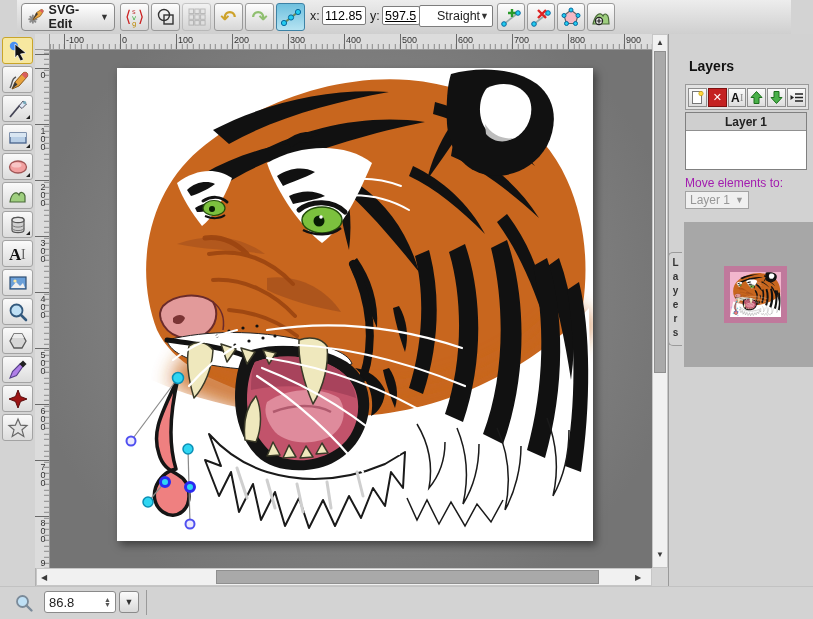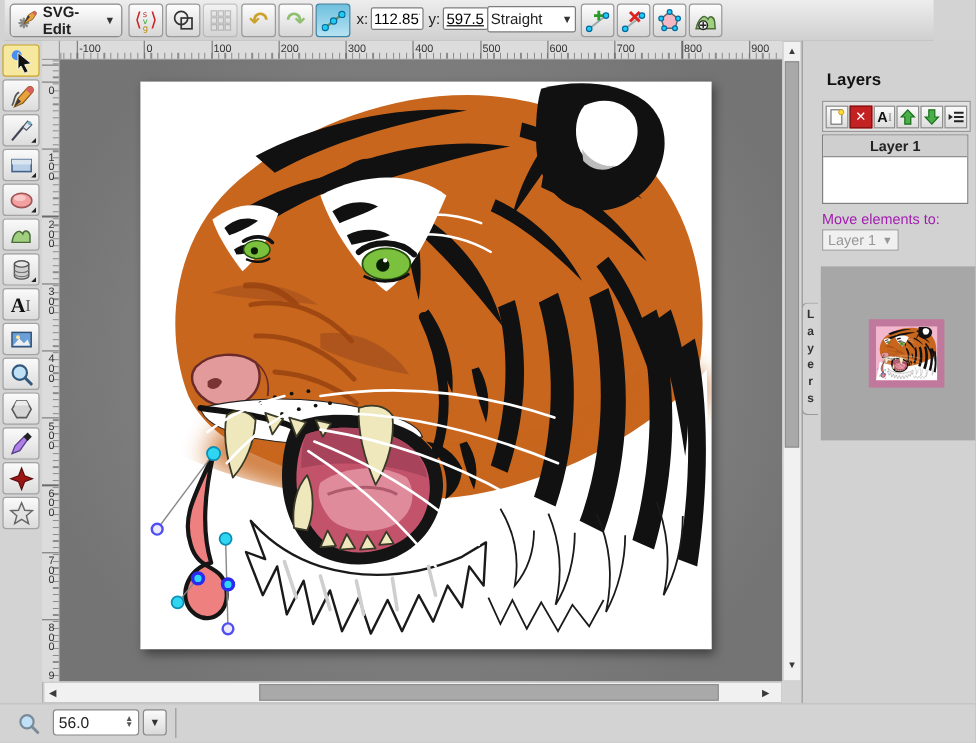--- a/index.html
+++ b/index.html
@@ -1,36 +1,36 @@
 <!DOCTYPE html>
 <html><head>
 <meta charset="utf-8">
 <style>
   html,body{margin:0;padding:0;background:#b9b9b9;}
   #app{position:relative;width:813px;height:619px;background:#d3d3d3;
        font-family:"Liberation Sans","DejaVu Sans",sans-serif;font-size:13px;color:#222;
        overflow:hidden;user-select:none;}
   
-  #topbar{position:absolute;left:4px;top:0;width:774px;height:34px;
+  #topbar{position:absolute;left:17px;top:0;width:774px;height:34px;
           background:linear-gradient(#ededed,#cfcfcf);border-bottom:1px solid #8a8a8a;}
   .tbtn{position:absolute;top:3px;height:28px;border:1px solid #9a9a9a;border-radius:3px;
         background:linear-gradient(#fdfdfd,#d7d7d7);display:flex;align-items:center;justify-content:center;
         box-sizing:border-box;cursor:pointer;}
   .tbtn.pressed{background:linear-gradient(#6fc0de,#b5e3f2);border-color:#3d82a5;}
   .tbtn.disabled{opacity:.45;}
   #menu-btn{position:absolute;left:4px;top:3px;width:94px;height:28px;border:1px solid #8a8a8a;border-radius:4px;
         background:linear-gradient(#ffffff,#d9d9d9);display:flex;align-items:center;gap:4px;padding:0 5px;
         box-sizing:border-box;cursor:pointer;font-weight:bold;font-size:12.5px;}
   .caret{font-size:9px;color:#333;}
   .coordlab{position:absolute;top:9px;font-size:12.5px;color:#222;}
   .coordinput{position:absolute;top:6px;height:19px;width:44px;border:1px solid #7d7d7d;border-radius:2px;
         font:12.5px "Liberation Sans",sans-serif;padding:0 2px;box-sizing:border-box;background:#fff;}
   #segtype{position:absolute;left:402px;top:5px;width:74px;height:22px;background:#fff;border:1px solid #7d7d7d;
         border-radius:2px;display:flex;align-items:center;justify-content:space-between;
-        padding:0 2px;box-sizing:border-box;font-size:12.5px;cursor:pointer;}
+        padding:0 17px;box-sizing:border-box;font-size:12.5px;cursor:pointer;}
   
   #tools{position:absolute;left:0;top:34px;width:35px;height:552px;background:#d3d3d3;border-right:1px solid #b0b0b0;}
   .tool{position:absolute;left:2px;width:31px;height:27px;border:1px solid #a3a3a3;border-radius:3px;
         background:linear-gradient(#fafafa,#dcdcdc);display:flex;align-items:center;justify-content:center;
         box-sizing:border-box;cursor:pointer;}
   .tool.active{background:#f7e8a0;border-color:#c9a52a;}
   .flyout::after{content:"";position:absolute;right:2px;bottom:2px;border-left:4px solid transparent;
         border-bottom:4px solid #222;}
   
   #ruler-corner{position:absolute;left:35px;top:34px;width:15px;height:16px;background:#dcdcdc;
@@ -559,21 +559,21 @@
       </div>
     </div>
   </div>
 
   <div id="bottombar">
     <svg class="icon-svg" style="position:absolute;left:14px;top:6px" width="20" height="20" viewBox="0 0 20 20">
       <circle cx="8.5" cy="8.5" r="5.5" fill="#bfe0f5" stroke="#7a8a99" stroke-width="1.8"></circle>
       <line x1="12.5" y1="12.5" x2="17.5" y2="17.5" stroke="#7a8a99" stroke-width="2.4" stroke-linecap="round"></line>
     </svg>
     <div id="zoominput">
-      <span>56.0</span>
+      <span>86.8</span>
       <span class="spin">
           <span>▲</span>
           <span>▼</span>
         </span>
     </div>
     <div id="zoomdrop">
         <span>▼</span>
       </div>
     <div id="botsep"></div>
   </div>

